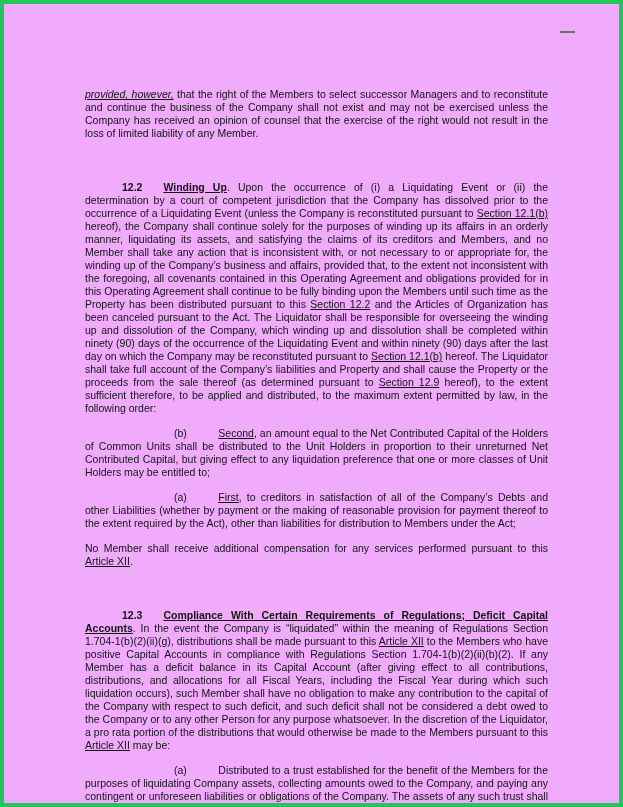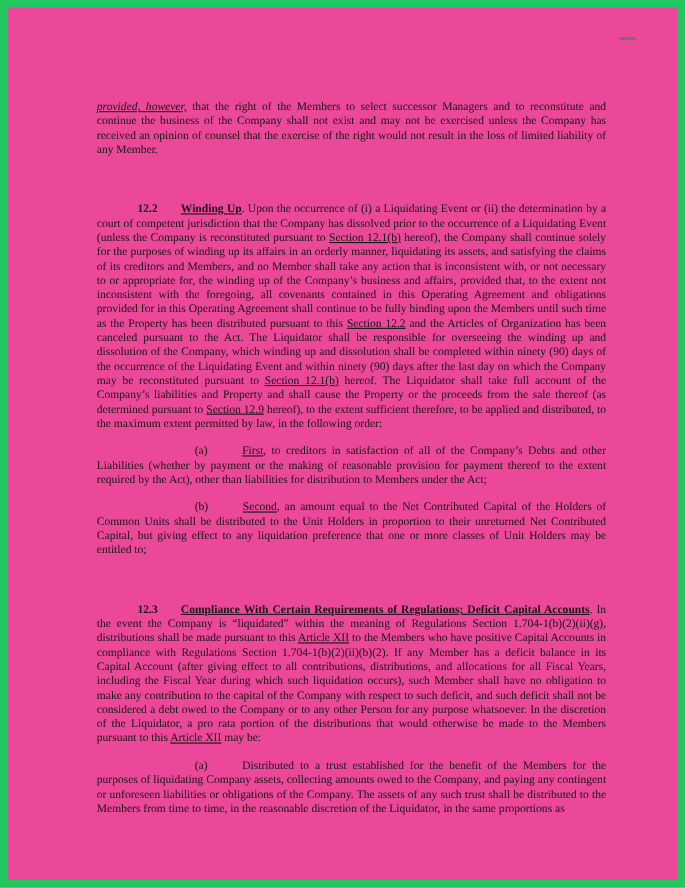--- a/index.html
+++ b/index.html
@@ -4,24 +4,24 @@
 <style>
   html, body {
     margin: 0;
     padding: 0;
     background: #ffffff;
   }
   .page {
     position: relative;
     width: 623px;
     height: 807px;
-    background: #ec4899;
+    background: #f0abfc;
     box-sizing: border-box;
-    border: 7px solid #22c55e;
-    font-family: Liberation Serif, serif;
+    border: 4px solid #22c55e;
+    font-family: Liberation Sans, sans-serif;
     color: #141414;
     overflow: hidden;
   }
   .content {
     position: absolute;
     left: 81px;
     top: 84px;
     width: 463px;
   }
   .para {
@@ -63,22 +63,23 @@
 </style>
 </head>
 <body>
 
 <div class="page">
   <div class="artifact tr"></div>
 
   <div class="content">
     <p class="para"><span class="u i">provided, however,</span><span> that the right of the Members to select successor Managers and to reconstitute and continue the business of the Company shall not exist and may not be exercised unless the Company has received an opinion of counsel that the exercise of the right would not result in the loss of limited liability of any Member.</span></p>
     <p class="para ind-1"><span class="b">12.2</span><span>  </span><span class="u b">Winding Up</span><span>. Upon the occurrence of (i) a Liquidating Event or (ii) the determination by a court of competent jurisdiction that the Company has dissolved prior to the occurrence of a Liquidating Event (unless the Company is reconstituted pursuant to </span><span class="u">Section 12.1(b)</span><span> hereof), the Company shall continue solely for the purposes of winding up its affairs in an orderly manner, liquidating its assets, and satisfying the claims of its creditors and Members, and no Member shall take any action that is inconsistent with, or not necessary to or appropriate for, the winding up of the Company’s business and affairs, provided that, to the extent not inconsistent with the foregoing, all covenants contained in this Operating Agreement and obligations provided for in this Operating Agreement shall continue to be fully binding upon the Members until such time as the Property has been distributed pursuant to this </span><span class="u">Section 12.2</span><span> and the Articles of Organization has been canceled pursuant to the Act. The Liquidator shall be responsible for overseeing the winding up and dissolution of the Company, which winding up and dissolution shall be completed within ninety (90) days of the occurrence of the Liquidating Event and within ninety (90) days after the last day on which the Company may be reconstituted pursuant to </span><span class="u">Section 12.1(b)</span><span> hereof. The Liquidator shall take full account of the Company’s liabilities and Property and shall cause the Property or the proceeds from the sale thereof (as determined pursuant to </span><span class="u">Section 12.9</span><span> hereof), to the extent sufficient therefore, to be applied and distributed, to the maximum extent permitted by law, in the following order:</span></p>
+    <p class="para ind-2"><span>(b)</span><span>   </span><span class="u">Second</span><span>, an amount equal to the Net Contributed Capital of the Holders of Common Units shall be distributed to the Unit Holders in proportion to their unreturned Net Contributed Capital, but giving effect to any liquidation preference that one or more classes of Unit Holders may be entitled to;</span></p>
     <p class="para ind-2"><span>(a)</span><span>   </span><span class="u">First</span><span>, to creditors in satisfaction of all of the Company’s Debts and other Liabilities (whether by payment or the making of reasonable provision for payment thereof to the extent required by the Act), other than liabilities for distribution to Members under the Act;</span></p>
-    <p class="para ind-2"><span>(b)</span><span>   </span><span class="u">Second</span><span>, an amount equal to the Net Contributed Capital of the Holders of Common Units shall be distributed to the Unit Holders in proportion to their unreturned Net Contributed Capital, but giving effect to any liquidation preference that one or more classes of Unit Holders may be entitled to;</span></p>
+    <p class="para"><span>No Member shall receive additional compensation for any services performed pursuant to this </span><span class="u">Article XII</span><span>.</span></p>
     <p class="para ind-1"><span class="b">12.3</span><span>  </span><span class="u b">Compliance With Certain Requirements of Regulations; Deficit Capital Accounts</span><span>. In the event the Company is “liquidated” within the meaning of Regulations Section 1.704-1(b)(2)(ii)(g), distributions shall be made pursuant to this </span><span class="u">Article XII</span><span> to the Members who have positive Capital Accounts in compliance with Regulations Section 1.704-1(b)(2)(ii)(b)(2). If any Member has a deficit balance in its Capital Account (after giving effect to all contributions, distributions, and allocations for all Fiscal Years, including the Fiscal Year during which such liquidation occurs), such Member shall have no obligation to make any contribution to the capital of the Company with respect to such deficit, and such deficit shall not be considered a debt owed to the Company or to any other Person for any purpose whatsoever. In the discretion of the Liquidator, a pro rata portion of the distributions that would otherwise be made to the Members pursuant to this </span><span class="u">Article XII</span><span> may be:</span></p>
     <p class="para ind-2"><span>(a)</span><span>   </span><span>Distributed to a trust established for the benefit of the Members for the purposes of liquidating Company assets, collecting amounts owed to the Company, and paying any contingent or unforeseen liabilities or obligations of the Company. The assets of any such trust shall be distributed to the Members from time to time, in the reasonable discretion of the Liquidator, in the same proportions as</span></p>
   </div>
 
 
   <div class="footer">
     <div>CapWest Income Fund, LLC</div>
     <div>Operating Compliance</div>
   </div>
 </div>

